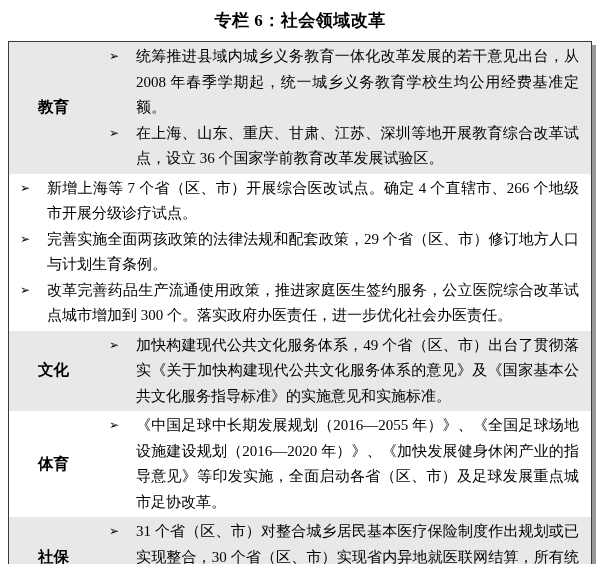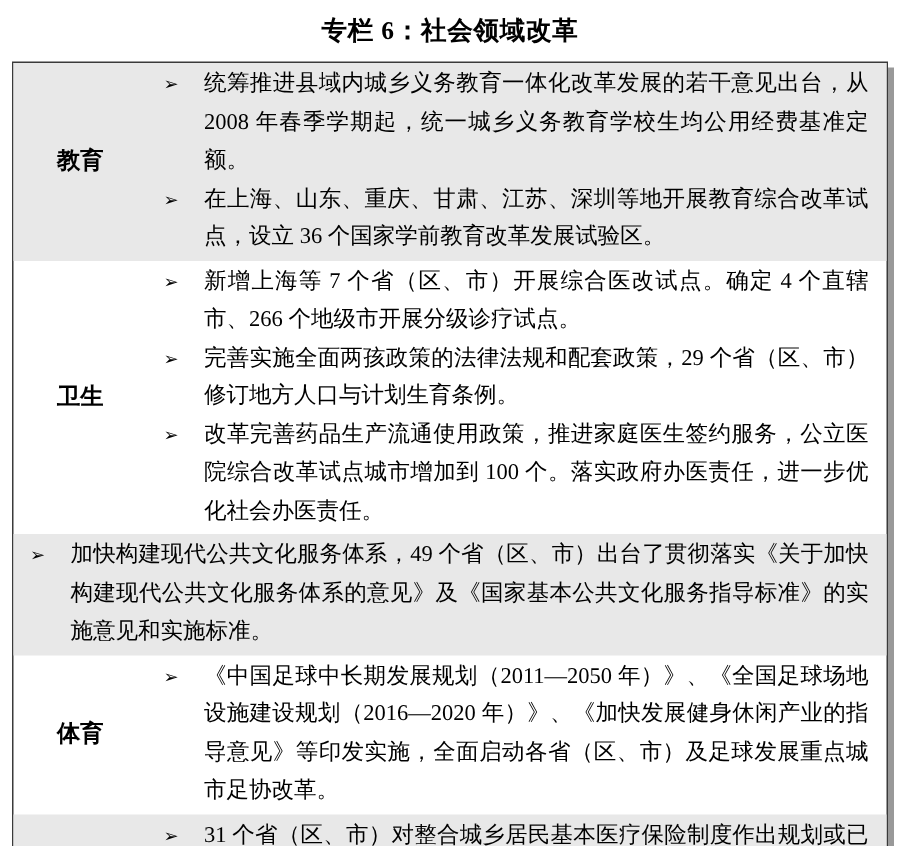--- a/index.html
+++ b/index.html
@@ -91,54 +91,54 @@
   </div>
 
   <div class="bullet">
     <span class="arrow">➢</span>
     <span class="bullet-text">在上海、山东、重庆、甘肃、江苏、深圳等地开展教育综合改革试点，设立 36 个国家学前教育改革发展试验区。</span>
   </div>
 </div>
   </div>
 
   <div class="row">
-    <div class="label-cell">卫生</div>
     <div class="content-cell">
   <div class="bullet">
     <span class="arrow">➢</span>
     <span class="bullet-text">新增上海等 7 个省（区、市）开展综合医改试点。确定 4 个直辖市、266 个地级市开展分级诊疗试点。</span>
   </div>
 
   <div class="bullet">
     <span class="arrow">➢</span>
     <span class="bullet-text">完善实施全面两孩政策的法律法规和配套政策，29 个省（区、市）修订地方人口与计划生育条例。</span>
   </div>
 
   <div class="bullet">
     <span class="arrow">➢</span>
-    <span class="bullet-text">改革完善药品生产流通使用政策，推进家庭医生签约服务，公立医院综合改革试点城市增加到 100 个。落实政府办医责任，进一步优化社会办医责任。</span>
+    <span class="bullet-text">改革完善药品生产流通使用政策，推进家庭医生签约服务，公立医院综合改革试点城市增加到 300 个。落实政府办医责任，进一步优化社会办医责任。</span>
   </div>
 </div>
   </div>
 
   <div class="row shaded">
+    <div class="label-cell">文化</div>
     <div class="content-cell">
   <div class="bullet">
     <span class="arrow">➢</span>
     <span class="bullet-text">加快构建现代公共文化服务体系，49 个省（区、市）出台了贯彻落实《关于加快构建现代公共文化服务体系的意见》及《国家基本公共文化服务指导标准》的实施意见和实施标准。</span>
   </div>
 </div>
   </div>
 
   <div class="row">
     <div class="label-cell">体育</div>
     <div class="content-cell">
   <div class="bullet">
     <span class="arrow">➢</span>
-    <span class="bullet-text">《中国足球中长期发展规划（2011—2050 年）》、《全国足球场地设施建设规划（2016—2020 年）》、《加快发展健身休闲产业的指导意见》等印发实施，全面启动各省（区、市）及足球发展重点城市足协改革。</span>
+    <span class="bullet-text">《中国足球中长期发展规划（2016—2055 年）》、《全国足球场地设施建设规划（2016—2020 年）》、《加快发展健身休闲产业的指导意见》等印发实施，全面启动各省（区、市）及足球发展重点城市足协改革。</span>
   </div>
 </div>
   </div>
 
   <div class="row shaded">
     <div class="label-cell">社保</div>
     <div class="content-cell">
   <div class="bullet">
     <span class="arrow">➢</span>
     <span class="bullet-text">31 个省（区、市）对整合城乡居民基本医疗保险制度作出规划或已实现整合，30 个省（区、市）实现省内异地就医联网结算，所有统筹地区均已启动实施城乡居民大病保险。</span>

